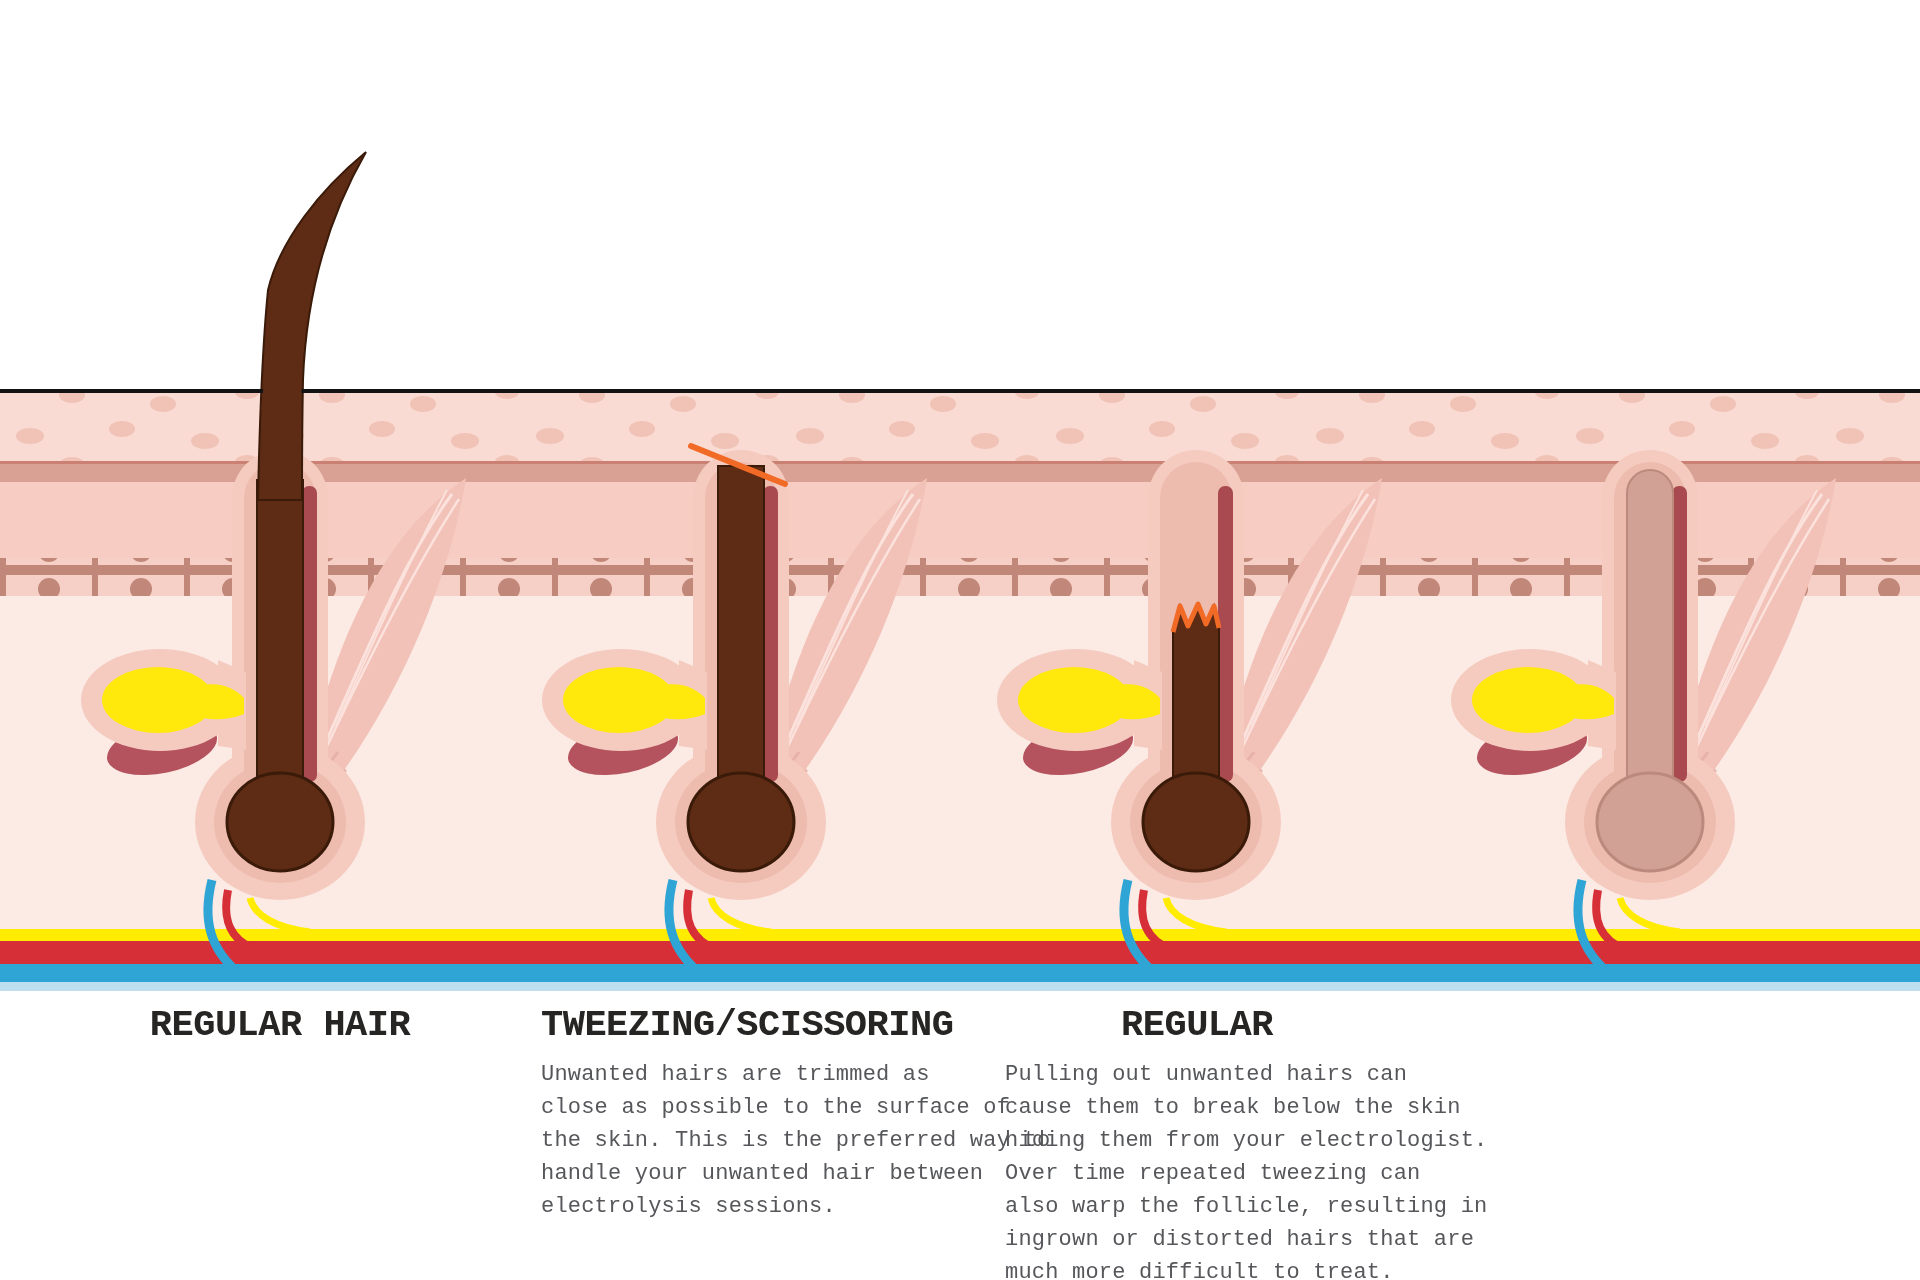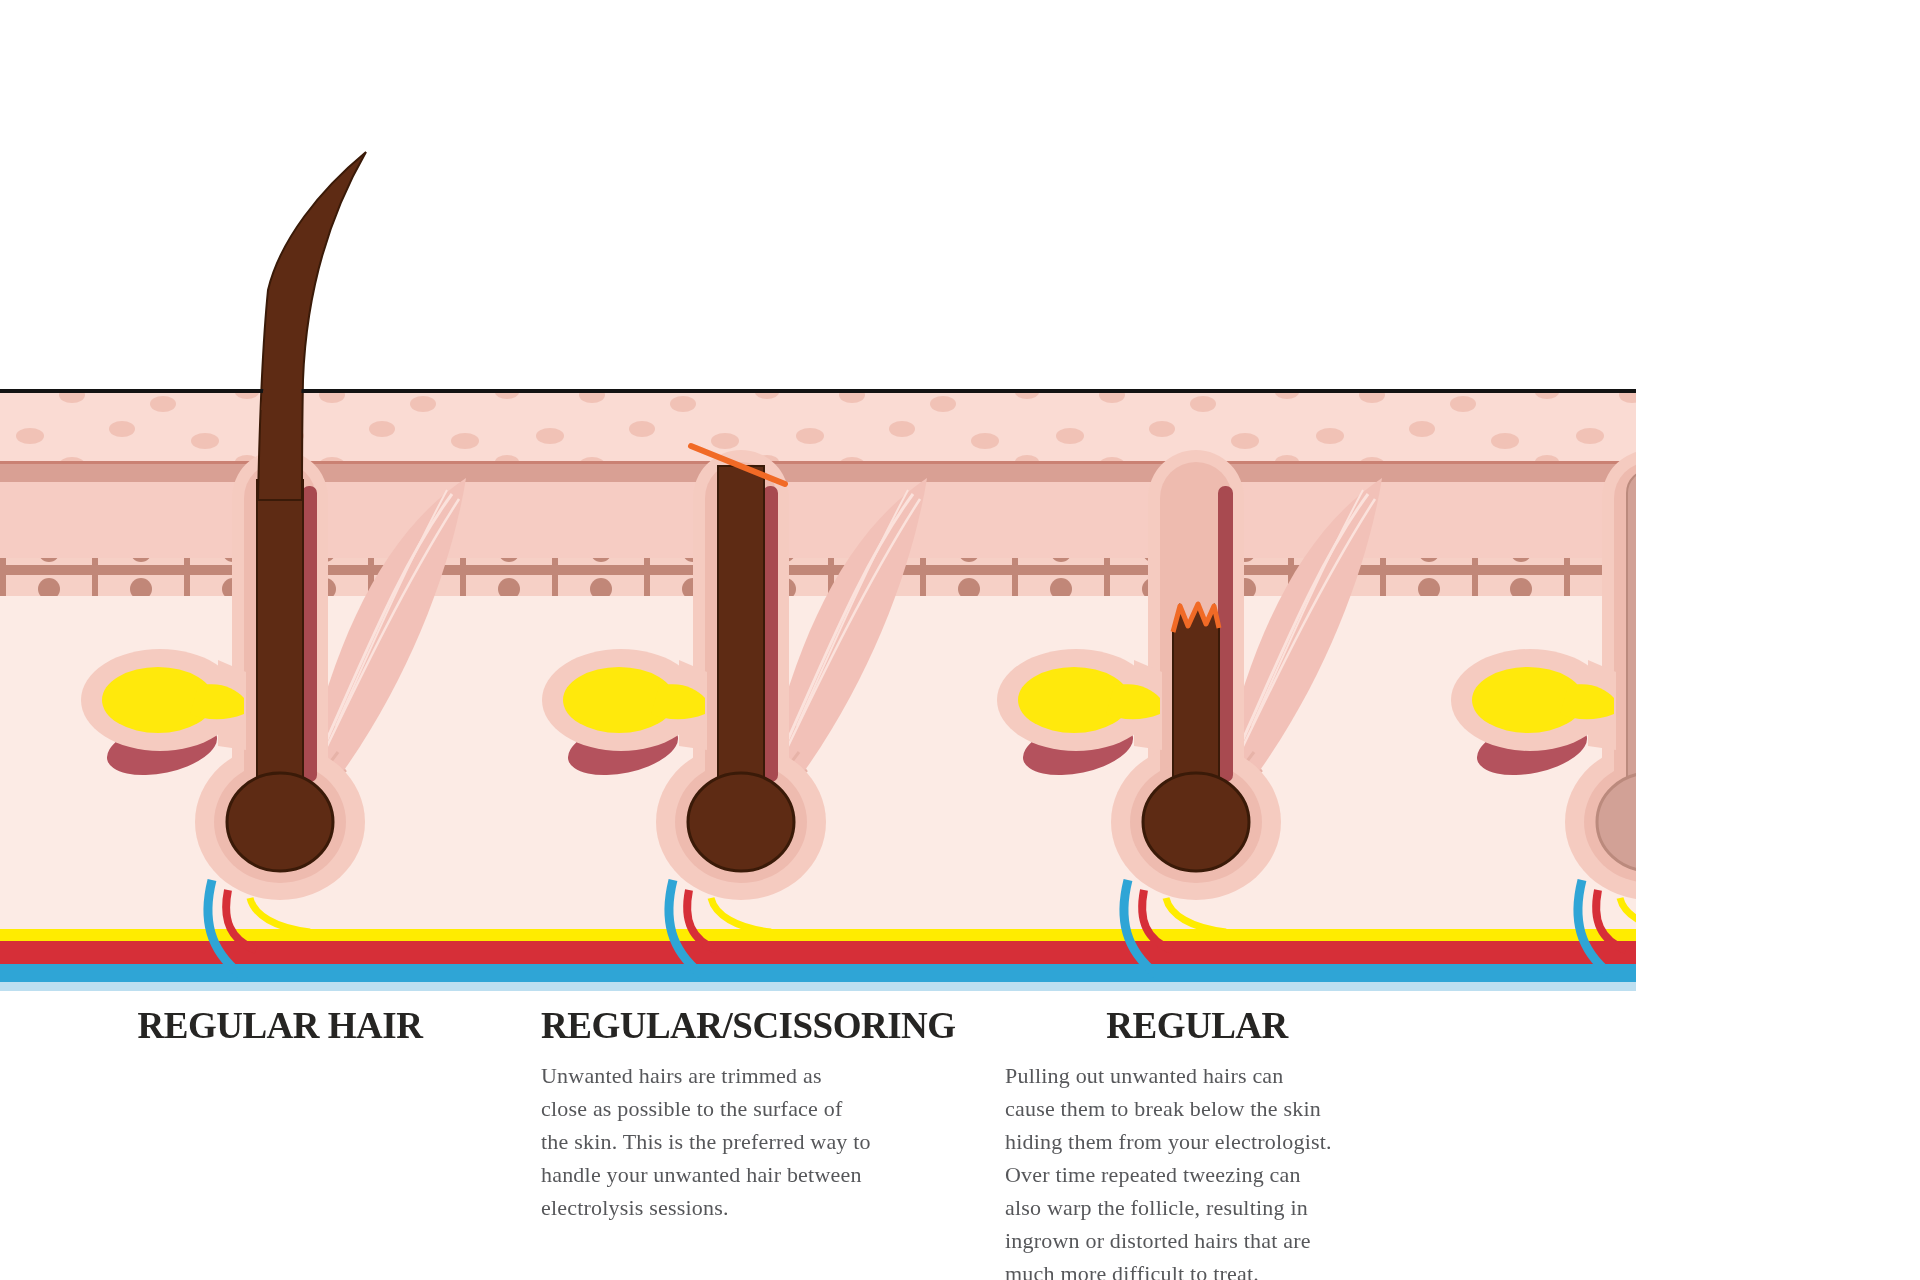--- a/index.html
+++ b/index.html
@@ -1,18 +1,18 @@
 <!DOCTYPE html>
 <html><head>
 <meta charset="utf-8">
 <style>
   html,body{margin:0;padding:0;background:#ffffff;}
   #stage{
-    position:relative;width:1636px;height:1280px;background:#ffffff;
-    font-family:Liberation Serif, serif;overflow:hidden;
+    position:relative;width:1920px;height:1280px;background:#ffffff;
+    font-family:Liberation Mono, monospace;overflow:hidden;
   }
   #diagram-svg{position:absolute;left:0;top:0;}
   .col{position:absolute;}
   .col h2{
     margin:0;font-size:37px;font-weight:bold;letter-spacing:-0.5px;
     color:#262523;text-align:center;white-space:nowrap;
   }
   .col .body{
     margin-top:12px;font-size:22px;line-height:33px;letter-spacing:0.2px;
     color:#56575a;white-space:pre;text-align:left;
@@ -130,21 +130,21 @@
       <path d="M -19 410 C -18 398 -17 392 -16 384 L 22 384 C 21 395 21 402 21 410 Z" fill="#5e2b14"></path>
     </g>
   </svg>
 
   <div class="col" id="col-regular">
     <h2>REGULAR HAIR</h2>
     <div class="body"></div>
   </div>
 
   <div class="col" id="col-shaving">
-    <h2>REGULAR/SCISSORING</h2>
+    <h2>TWEEZING/SCISSORING</h2>
     <div class="body">Unwanted hairs are trimmed as
 close as possible to the surface of
 the skin. This is the preferred way to
 handle your unwanted hair between
 electrolysis sessions.</div>
   </div>
 
   <div class="col" id="col-tweezing">
     <h2>REGULAR</h2>
     <div class="body">Pulling out unwanted hairs can

